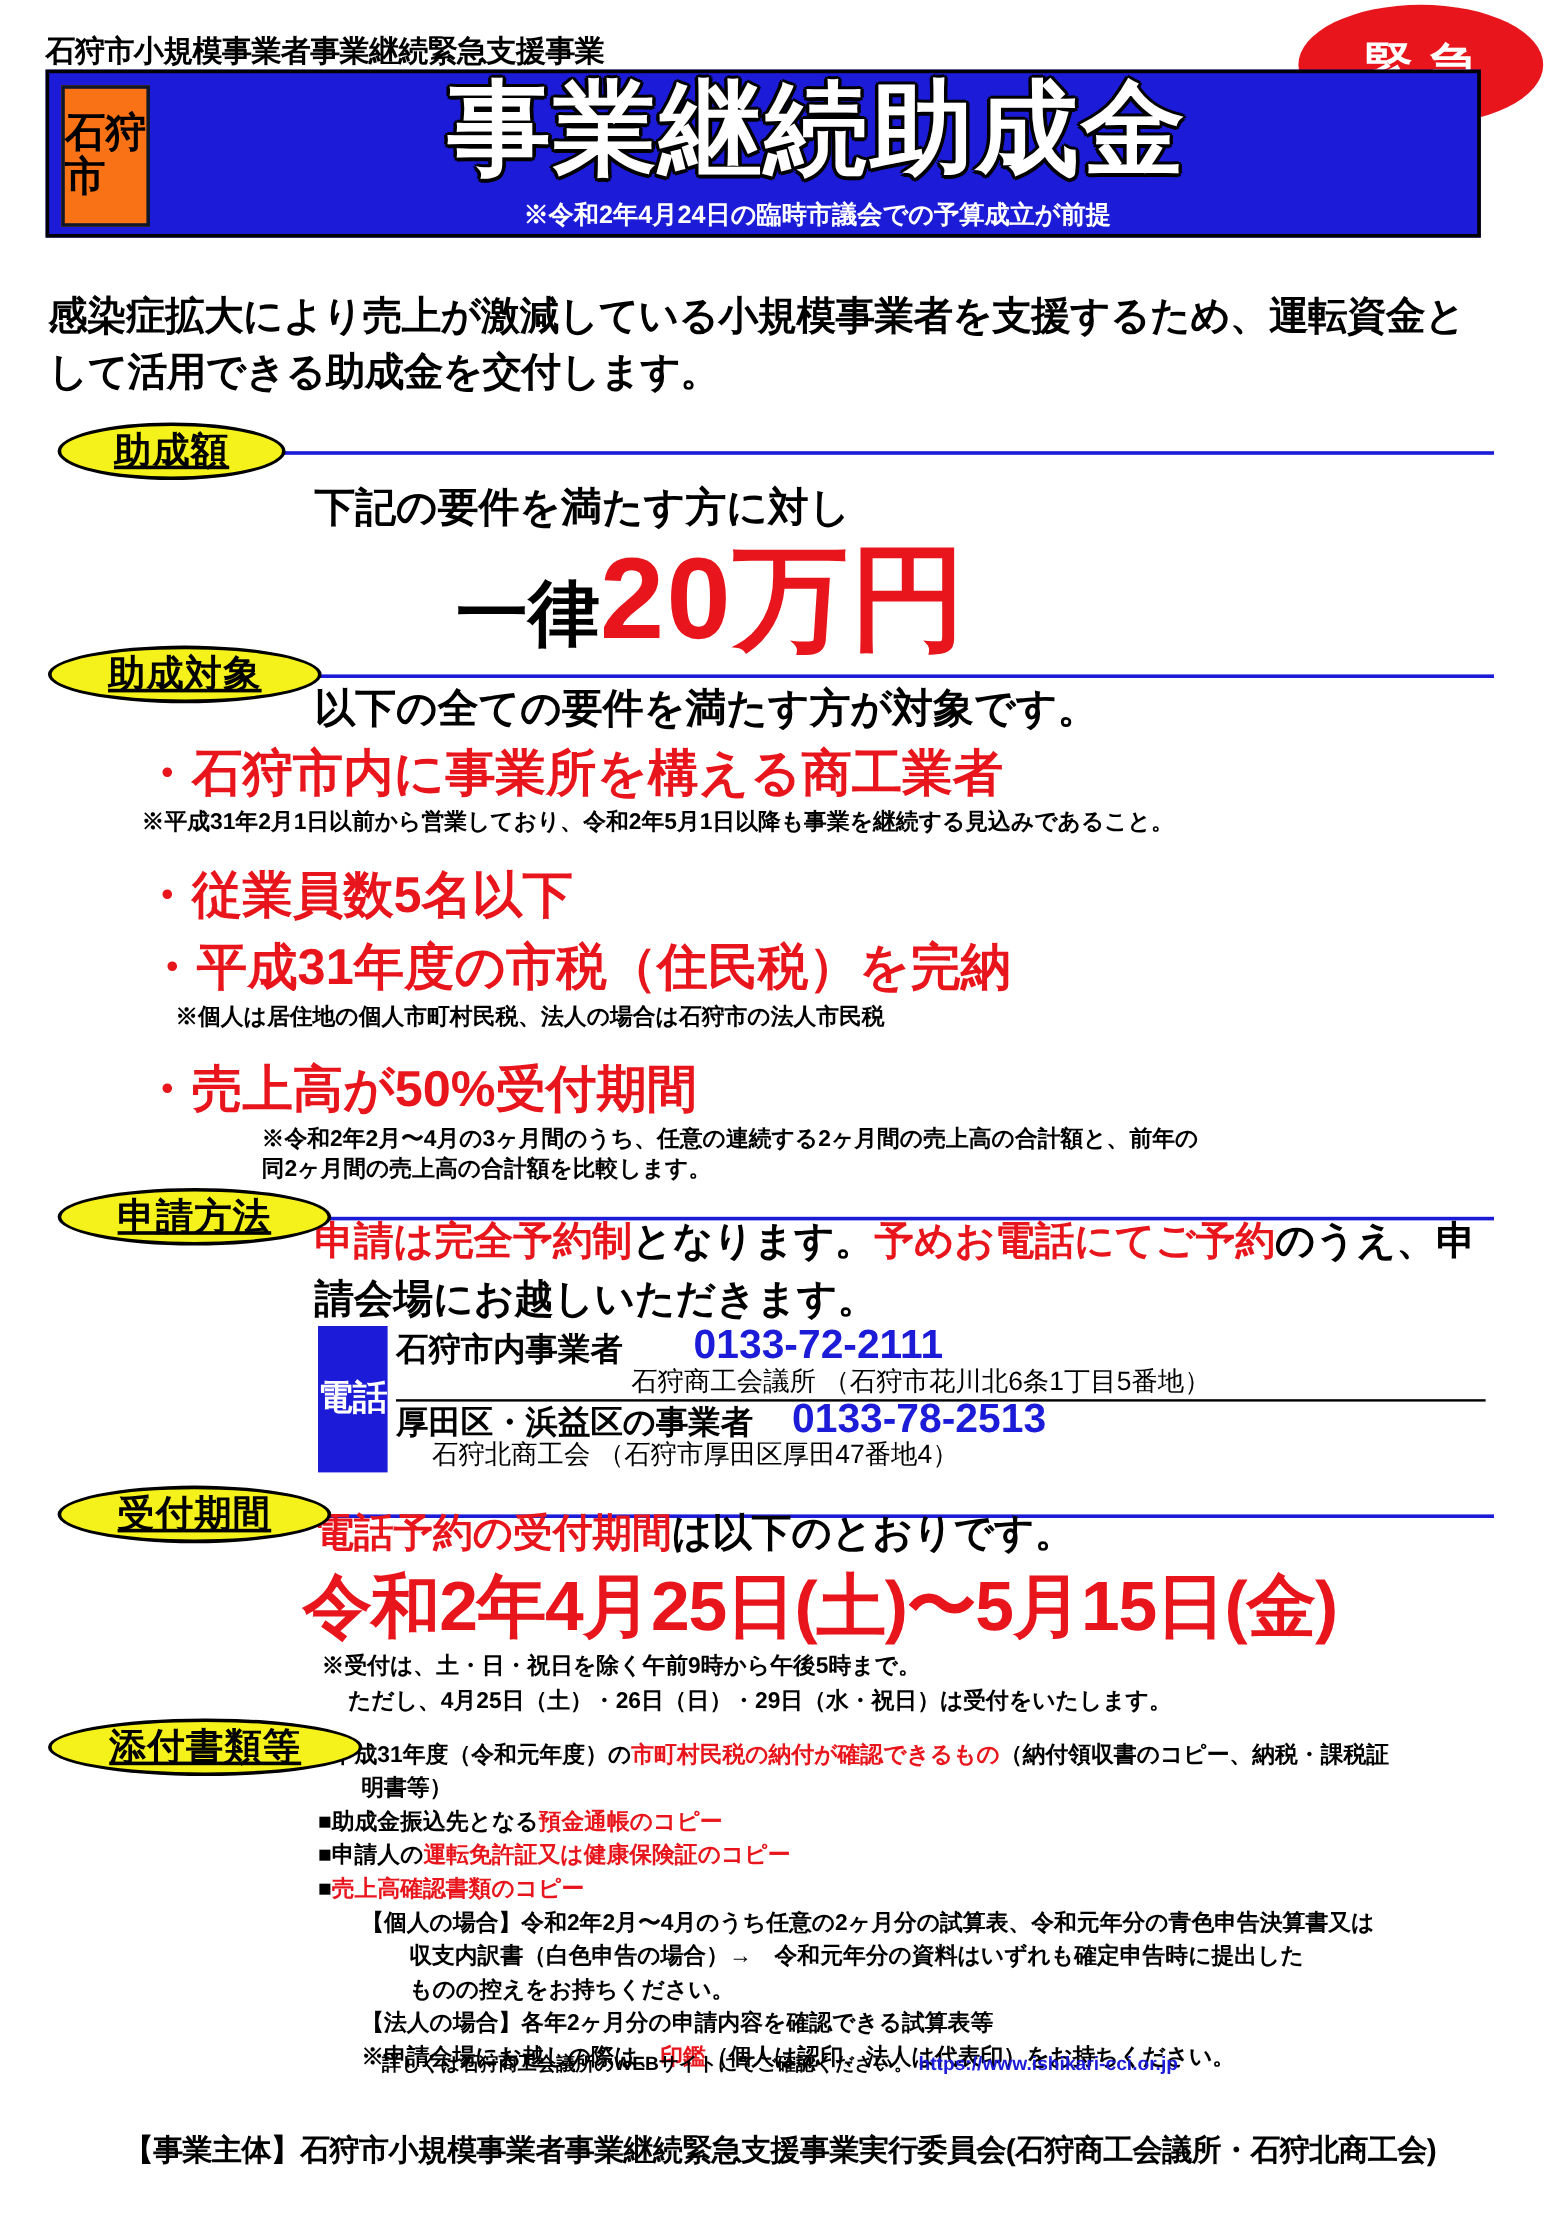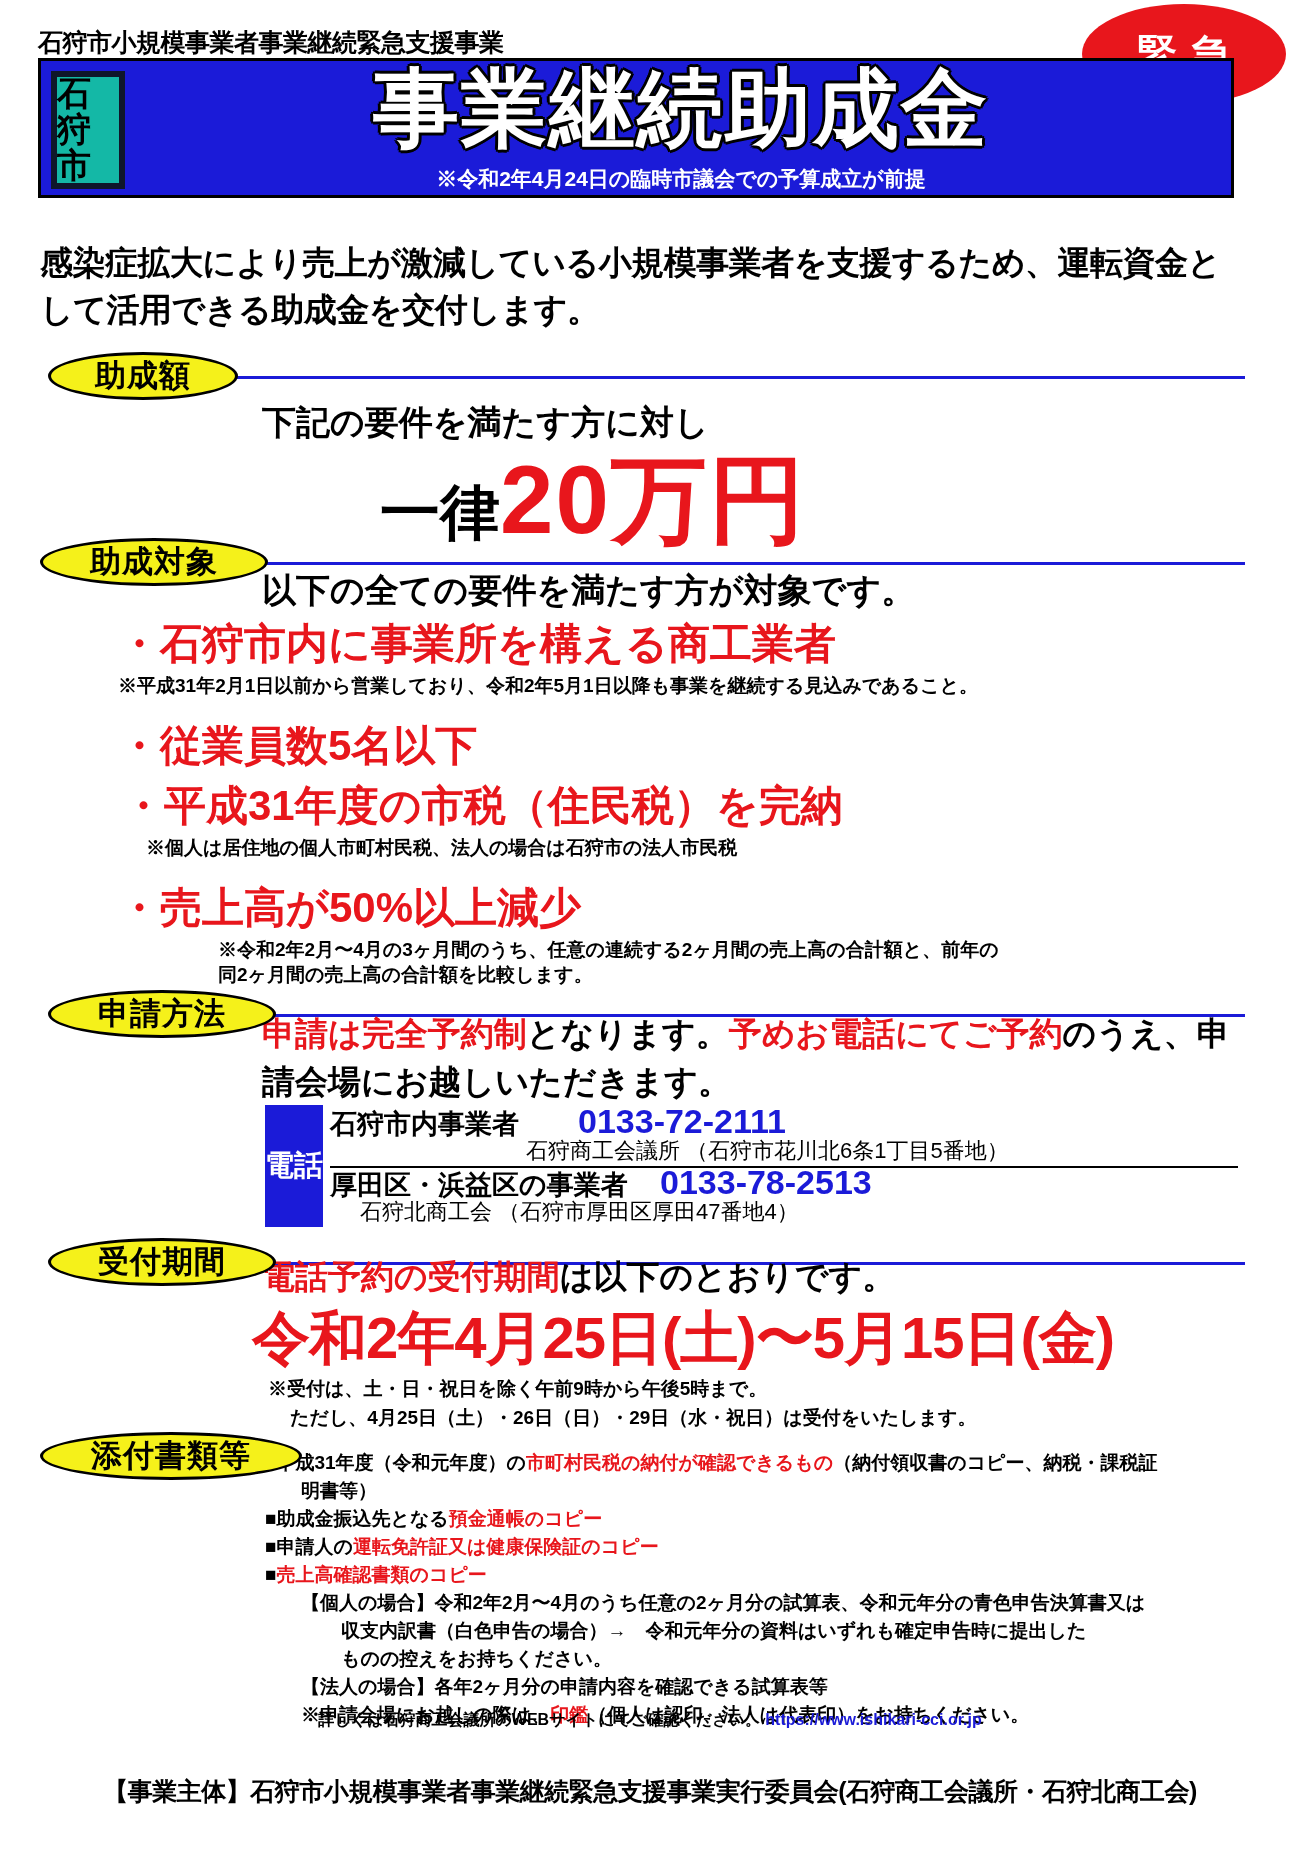--- a/index.html
+++ b/index.html
@@ -57,22 +57,22 @@
     background: #1b1bd8;
     border: 3px solid #000;
     box-sizing: border-box;
   }
   .city-box {
     position: absolute;
     left: 10px;
     top: 10px;
     width: 74px;
     height: 118px;
-    background: #14b8a6;
-    border: 6px solid #0f172a;
+    background: #f97316;
+    border: 3px solid #0f172a;
     box-sizing: border-box;
     display: flex;
     flex-direction: column;
     align-items: center;
     justify-content: center;
     font-size: 34px;
     font-weight: bold;
     line-height: 1.05;
     color: #000;
   }
@@ -122,20 +122,21 @@
     border-radius: 50% / 50%;
     font-size: 31px;
     font-weight: bold;
     display: flex;
     align-items: center;
     justify-content: center;
     height: 48px;
     box-sizing: border-box;
     letter-spacing: 1px;
     z-index: 5;
+    text-decoration: underline;
   }
   .rule {
     position: absolute;
     height: 3px;
     background: #1b1bd8;
   }
 
   .t-black { color: #000; font-weight: bold; }
   .t-red { color: #e8161c; font-weight: bold; }
 
@@ -357,21 +358,21 @@
   <div class="bullet-item" style="left:118px; top:718px; width:1120px;">
     <div class="bullet-main">・従業員数5名以下</div>
   </div>
 
   <div class="bullet-item" style="left:122px; top:778px; width:1120px;">
     <div class="bullet-main">・平成31年度の市税（住民税）を完納</div>
     <div class="bullet-note" style="padding-left:24px;">※個人は居住地の個人市町村民税、法人の場合は石狩市の法人市民税</div>
   </div>
 
   <div class="bullet-item" style="left:118px; top:880px; width:1120px;">
-    <div class="bullet-main">・売上高が50%以上減少</div>
+    <div class="bullet-main">・売上高が50%受付期間</div>
     <div class="bullet-note" style="padding-left:100px; white-space:pre-line;">※令和2年2月〜4月の3ヶ月間のうち、任意の連続する2ヶ月間の売上高の合計額と、前年の
 同2ヶ月間の売上高の合計額を比較します。</div>
   </div>
 
   <div class="pill" style="left:48px; top:990px; width:228px;">申請方法</div>
   <div class="rule" style="left:240px; top:1014px; width:1005px;"></div>
 
   <div class="apply-text">
     <span class="t-red">申請は完全予約制</span><span class="t-black">となります。</span><span class="t-red">予めお電話にてご予</span><span class="t-red">約</span><span class="t-black">のうえ、申請会場にお越しいただきます。</span>
   </div>

